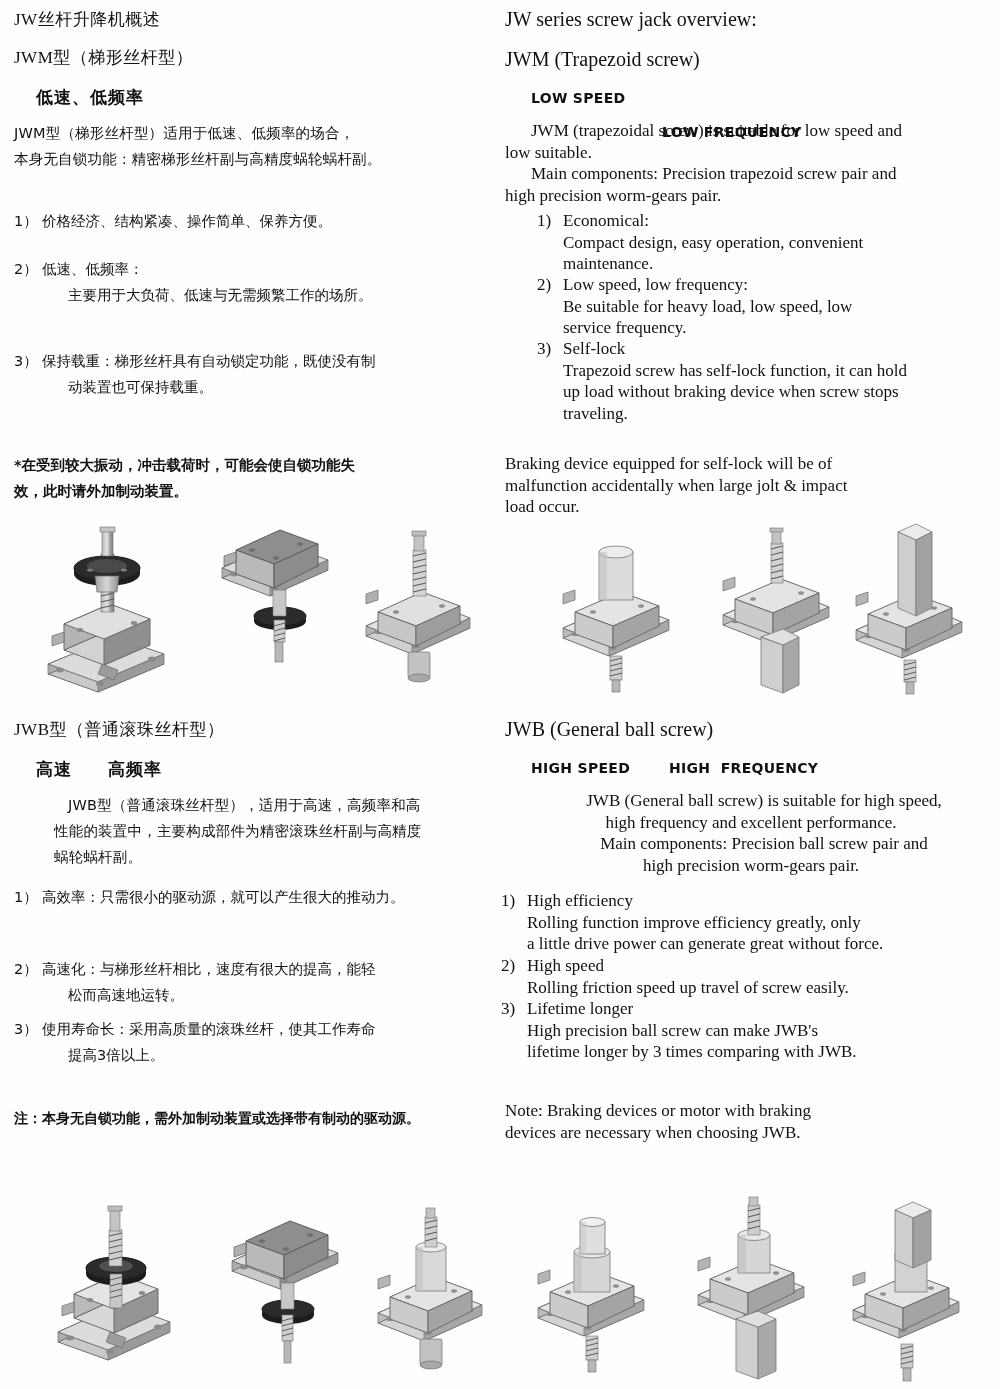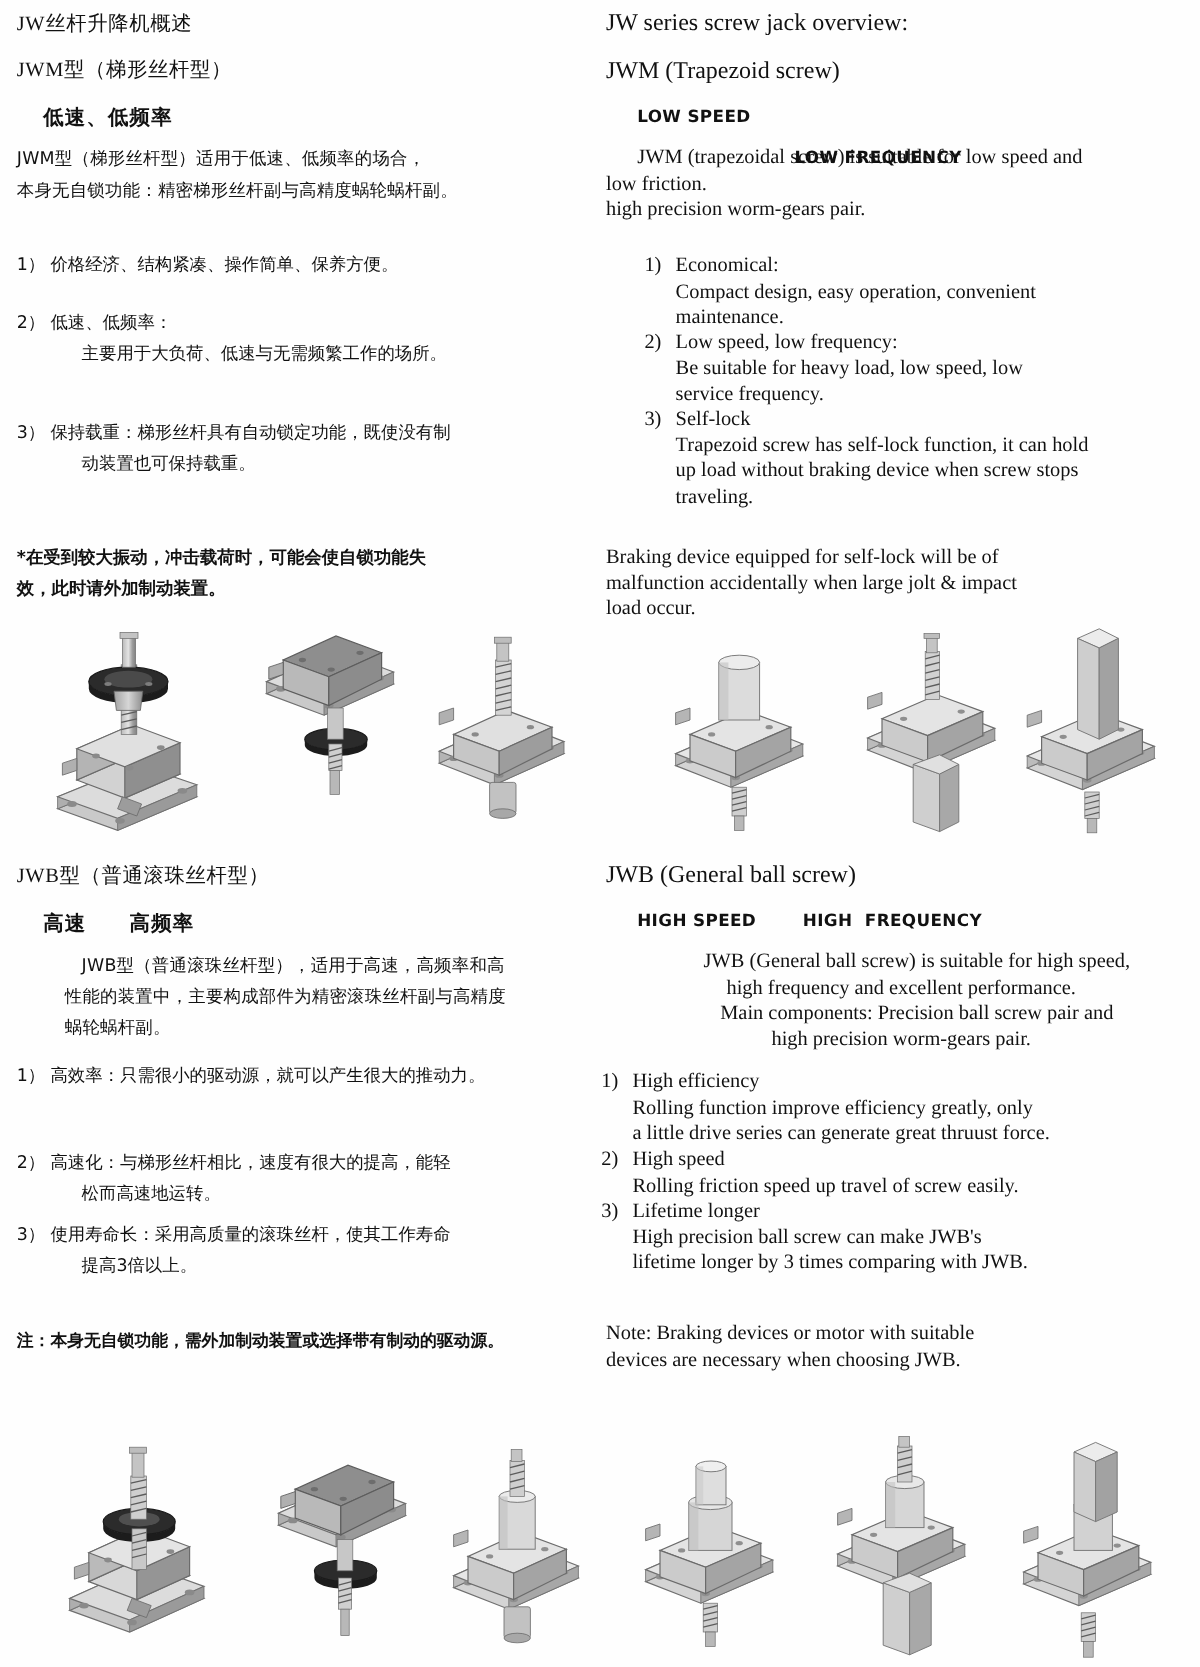--- a/index.html
+++ b/index.html
@@ -135,21 +135,22 @@
 
     <div class="en-title" style="left:8px;top:8px;">JW series screw jack overview:</div>
 
     <div class="en-title" style="left:8px;top:48px;">JWM (Trapezoid screw)</div>
 
     <div class="en-sub" style="left:34px;top:90px;">LOW SPEED</div>
     <div class="en-sub" style="left:165px;top:90px;margin-top:34px;">LOW FREQUENCY</div>
 
     <div class="en-p" style="left:8px;top:120px;width:492px;">
       <div style="text-indent:26px;">JWM (trapezoidal screw) is suitable for low speed and</div>
-      <div>low friction.</div>
+      <div>low suitable.</div>
+      <div style="text-indent:26px;">Main components: Precision trapezoid screw pair and</div>
       <div>high precision worm-gears pair.</div>
     </div>
 
     <div class="en-li" style="left:40px;top:210px;width:460px;">
       <span class="num">1)</span>
       <span class="body">
         <span>Economical:</span>
         <span style="display:block">Compact design, easy operation, convenient</span>
         <span style="display:block">maintenance.</span>
       </span>
@@ -190,21 +191,21 @@
       <div>high frequency and excellent performance.</div>
       <div style="text-indent:26px;">Main components: Precision ball screw pair and</div>
       <div>high precision worm-gears pair.</div>
     </div>
 
     <div class="en-li" style="left:4px;top:890px;width:500px;">
       <span class="num">1)</span>
       <span class="body">
         <span>High efficiency</span>
         <span style="display:block">Rolling function improve efficiency greatly, only</span>
-        <span style="display:block">a little drive series can generate great thruust force.</span>
+        <span style="display:block">a little drive power can generate great without force.</span>
       </span>
     </div>
 
     <div class="en-li" style="left:4px;top:955px;width:500px;">
       <span class="num">2)</span>
       <span class="body">
         <span>High speed</span>
         <span style="display:block">Rolling friction speed up travel of screw easily.</span>
       </span>
     </div>
@@ -212,21 +213,21 @@
     <div class="en-li" style="left:4px;top:998px;width:500px;">
       <span class="num">3)</span>
       <span class="body">
         <span>Lifetime longer</span>
         <span style="display:block">High precision ball screw can make JWB's</span>
         <span style="display:block">lifetime longer by 3 times comparing with JWB.</span>
       </span>
     </div>
 
     <div class="en-p" style="left:8px;top:1100px;width:492px;">
-      <div>Note: Braking devices or motor with suitable</div>
+      <div>Note: Braking devices or motor with braking</div>
       <div>devices are necessary when choosing JWB.</div>
     </div>
   </div>
 
   <div class="photo" style="left:38px;top:524px;">
     <svg width="150" height="175" viewBox="0 0 150 175">
       <defs>
         <linearGradient id="mtl" x1="0" y1="0" x2="1" y2="0">
           <stop offset="0" stop-color="#b9b9b9"></stop>
             <stop offset=".45" stop-color="#e4e4e4"></stop>

